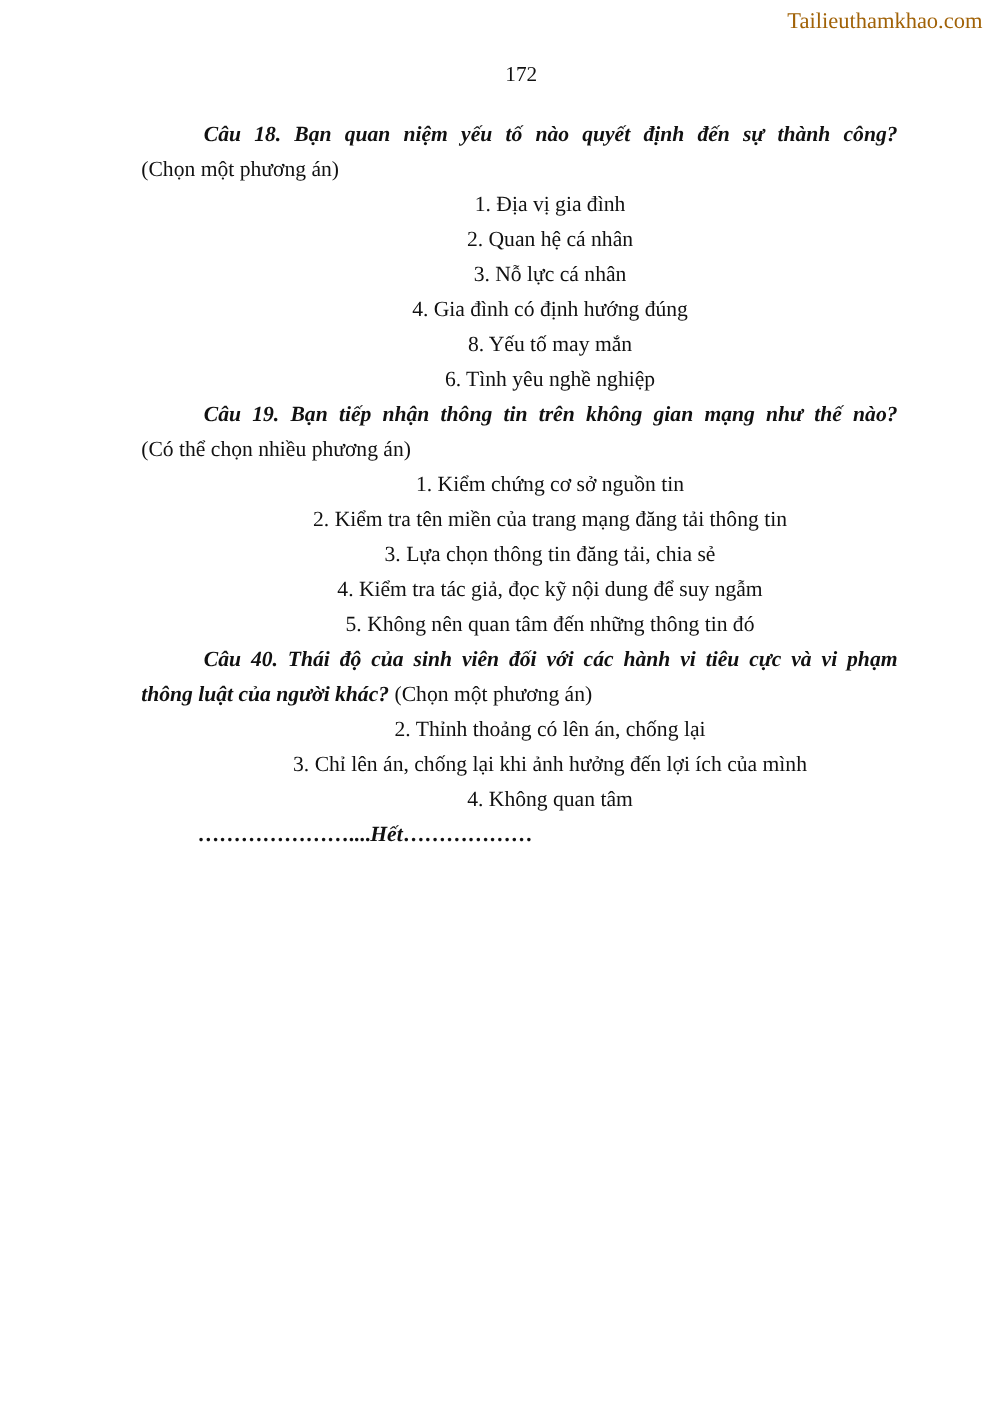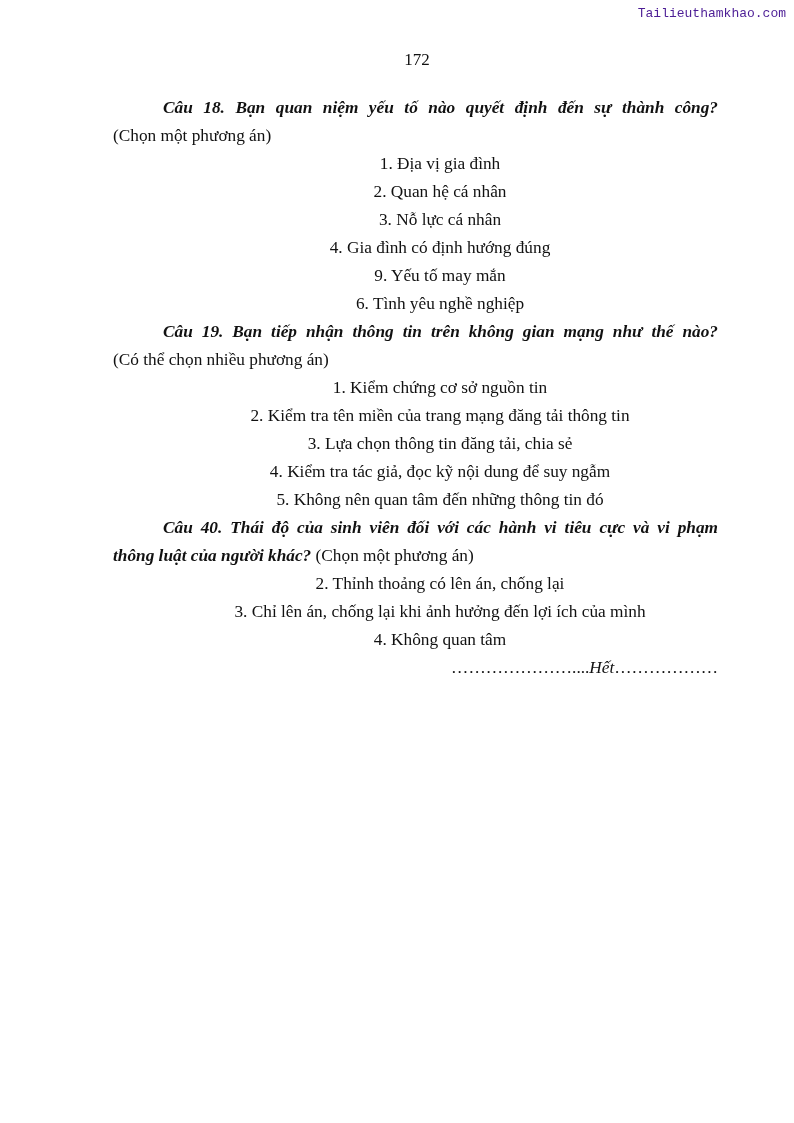--- a/index.html
+++ b/index.html
@@ -2,51 +2,51 @@
 <html><head>
   <meta charset="utf-8">
   <style>
     html, body { margin: 0; padding: 0; background: #ffffff; }
     body {
       width: 794px; height: 1123px; position: relative; overflow: hidden;
       font-family: "Liberation Serif", serif; color: #111;
     }
     .watermark {
       position: absolute; top: 6px; right: 8px;
-      font-family: Liberation Mono, monospace; font-size: 13px; color: #4c1d95;
+      font-family: Liberation Serif, serif; font-size: 18px; color: #a16207;
     }
     .page-number {
       position: absolute; top: 50px; left: 0; width: 834px; text-align: center;
       font-size: 17px;
     }
     .content {
       position: absolute; top: 94px; left: 113px; width: 605px;
       font-size: 17.3px; line-height: 28px;
     }
     .q-title { text-indent: 50px; text-align: justify; text-align-last: justify; font-weight: bold; font-style: italic; }
     .q-note { font-weight: normal; }
     .opt { padding-left: 49px; text-align: center; }
-    .end-line { text-align: right; padding-left: 45px; }
+    .end-line { text-align: left; padding-left: 45px; font-weight: bold; }
     .end-line i { font-style: italic; }
   </style>
 </head>
 <body>
 
 <div class="watermark">Tailieuthamkhao.com</div>
 <div class="page-number">172</div>
 
 <div class="content">
 
   <div class="q-title">Câu 18. Bạn quan niệm yếu tố nào quyết định đến sự thành công?</div>
   <div class="q-note">(Chọn một phương án)</div>
   <div class="opt">1. Địa vị gia đình</div>
   <div class="opt">2. Quan hệ cá nhân</div>
   <div class="opt">3. Nỗ lực cá nhân</div>
   <div class="opt">4. Gia đình có định hướng đúng</div>
-  <div class="opt">9. Yếu tố may mắn</div>
+  <div class="opt">8. Yếu tố may mắn</div>
   <div class="opt">6. Tình yêu nghề nghiệp</div>
 
   <div class="q-title">Câu 19. Bạn tiếp nhận thông tin trên không gian mạng như thế nào?</div>
   <div class="q-note">(Có thể chọn nhiều phương án)</div>
   <div class="opt">1. Kiểm chứng cơ sở nguồn tin</div>
   <div class="opt">2. Kiểm tra tên miền của trang mạng đăng tải thông tin</div>
   <div class="opt">3. Lựa chọn thông tin đăng tải, chia sẻ</div>
   <div class="opt">4. Kiểm tra tác giả, đọc kỹ nội dung để suy ngẫm</div>
   <div class="opt">5. Không nên quan tâm đến những thông tin đó</div>
 

